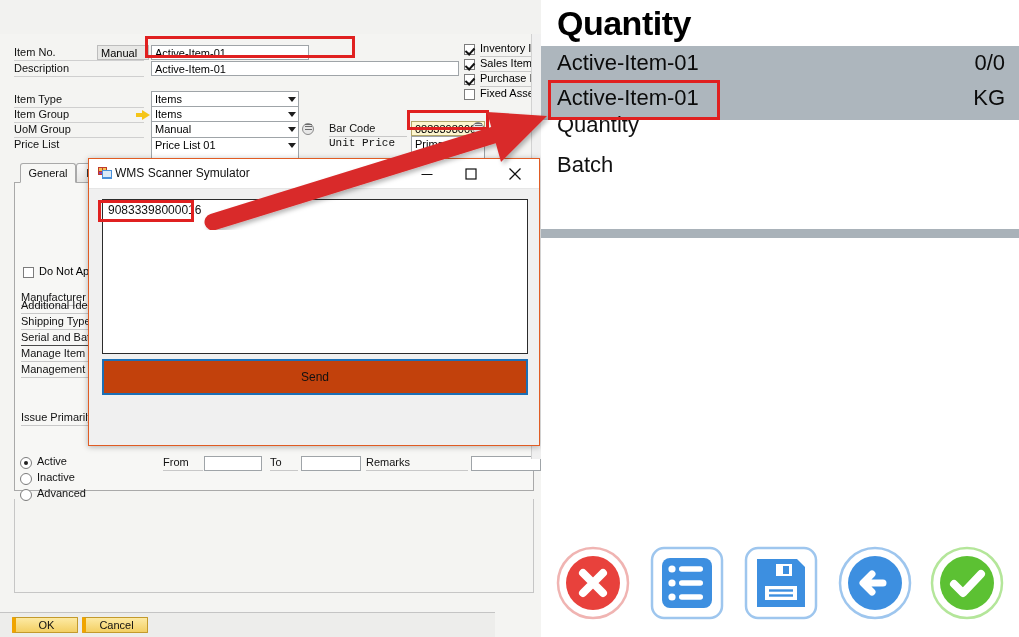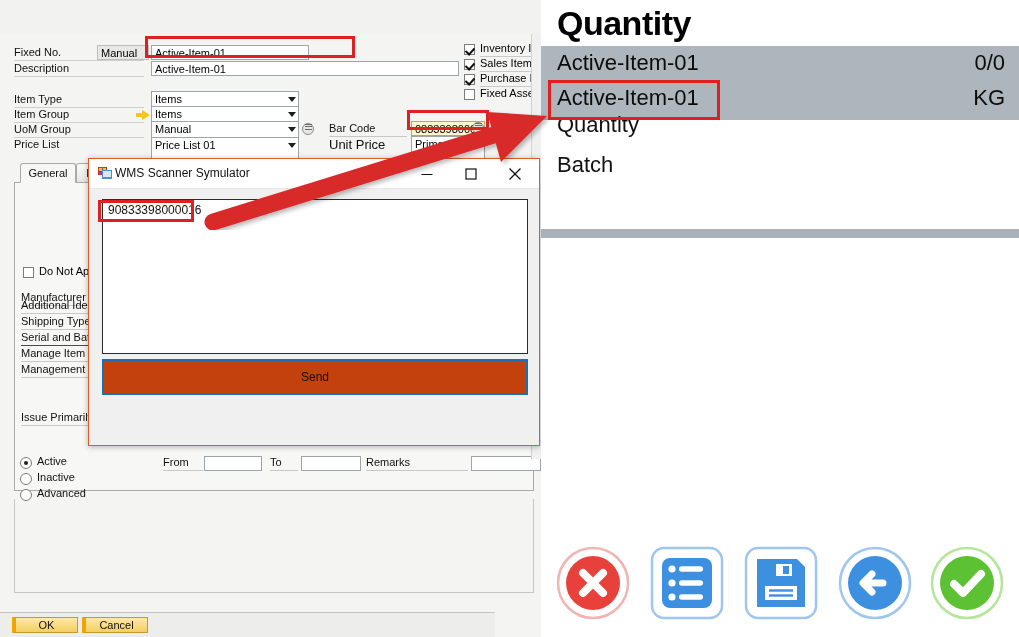--- a/index.html
+++ b/index.html
@@ -134,21 +134,21 @@
 </style>
 </head>
 <body>
 
 <div id="sap-window">
 
 
   <div id="sap-body">
 
     <div class="fld-row" style="left:0;top:11px;width:500px;">
-      <div class="fld-label">Fixed No.</div>
+      <div class="fld-label">Item No.</div>
       <div class="txtbox flat" style="left:97px;top:0;width:52px;">Manual</div>
       <div class="txtbox" style="left:151px;top:0;width:158px;">Active-Item-01</div>
     </div>
 
     <div class="fld-row" style="left:0;top:27px;width:500px;">
       <div class="fld-label">Description</div>
       <div class="txtbox" style="left:151px;top:0;width:308px;">Active-Item-01</div>
     </div>
 
 
@@ -190,21 +190,21 @@
 
     <div class="fld-row" style="left:0;top:88px;">
       <div style="position:absolute;left:329px;top:0;font-size:11px;color:#111;border-bottom:1px solid #c8c8c8;height:14px;width:78px;">Bar Code</div>
       <div class="txtbox" style="left:411px;top:-1px;width:74px;background:#fdf6cf;border-color:#b3a76b;padding-right:12px;">083339800001</div>
       <div class="linkicon" style="left:472px;top:0;">
           <i></i>
         </div>
     </div>
 
     <div class="fld-row" style="left:0;top:103px;">
-      <div style="position:absolute;left:329px;top:0;font-size:13px;color:#111;height:14px;width:78px;">Unit Price</div>
+      <div style="position:absolute;left:329px;top:0;font-size:11px;color:#111;height:14px;width:78px;font-family:Liberation Mono, monospace;">Unit Price</div>
       <div class="combo" style="left:411px;top:-1px;width:74px;">
         <span>Primary Curr</span>
         <span class="arw"></span>
       </div>
     </div>
 
     <div class="cbrow" style="left:464px;top:10px;">
       <span class="cbox on"></span>
       <span class="cblabel">Inventory Ite</span>
     </div>

